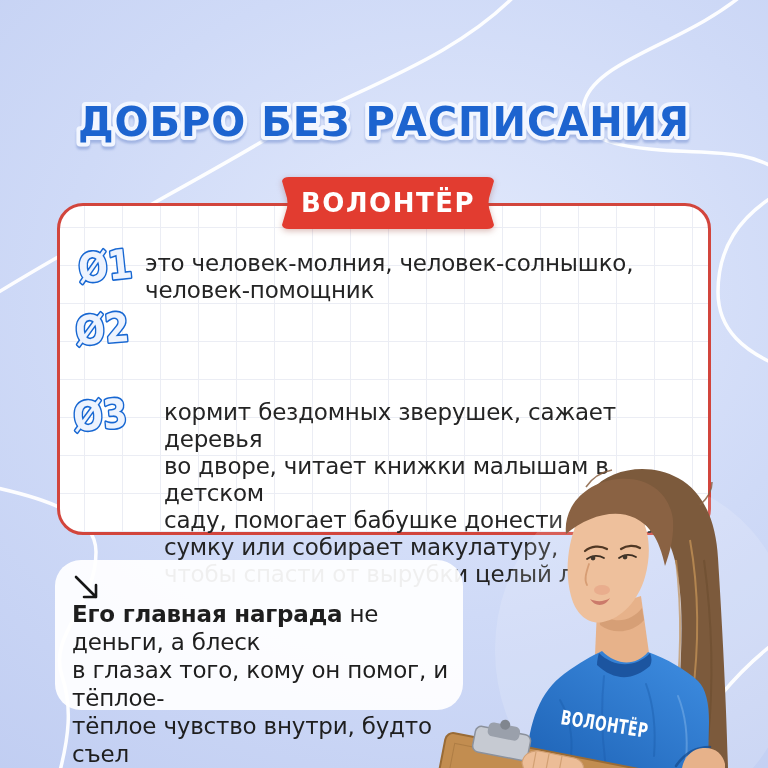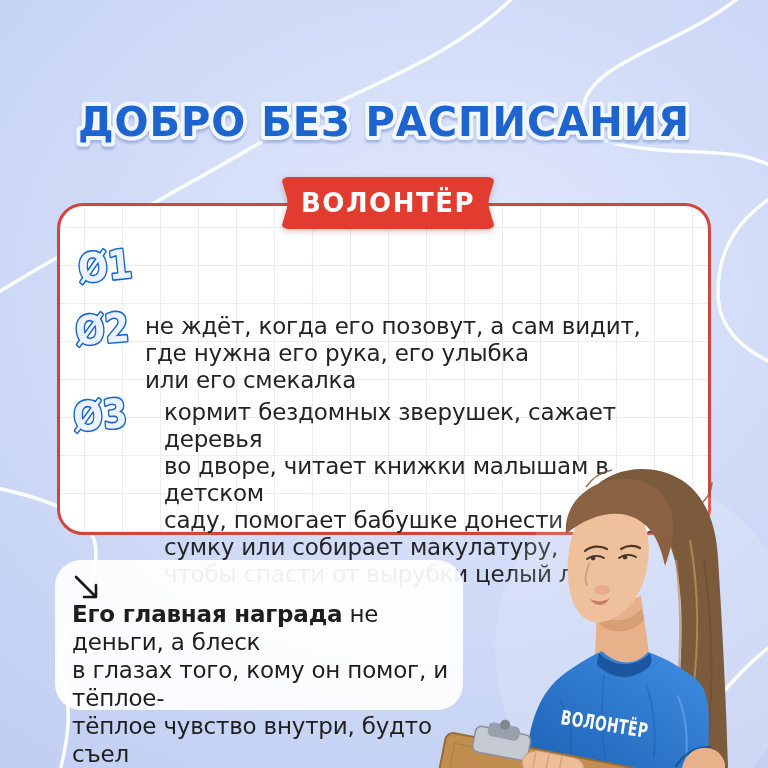--- a/index.html
+++ b/index.html
@@ -60,27 +60,26 @@
   </svg>
 
   <svg class="title-svg" width="768" height="64" viewBox="0 0 768 64">
     <text class="title-text" x="384" y="46" text-anchor="middle" fill="#1d64cf" stroke="#f2f6ff" stroke-width="8" paint-order="stroke" stroke-linejoin="round">ДОБРО БЕЗ РАСПИСАНИЯ</text>
   </svg>
 
   <section class="card">
     <svg id="num1" class="num" width="70" height="58" viewBox="0 0 70 58">
       <text x="35" y="44" text-anchor="middle" textLength="54" lengthAdjust="spacingAndGlyphs" transform="rotate(-6 35 29)">Ø1</text>
     </svg>
+    <p id="text1" class="item-text">это человек-молния, человек-солнышко,
+человек-помощник</p>
 
     <svg id="num2" class="num" width="70" height="58" viewBox="0 0 70 58">
       <text x="35" y="44" text-anchor="middle" textLength="54" lengthAdjust="spacingAndGlyphs" transform="rotate(-5 35 29)">Ø2</text>
     </svg>
-    <p id="text2" class="item-text">не ждёт, когда его позовут, а сам видит,
-где нужна его рука, его улыбка
-или его смекалка</p>
 
     <svg id="num3" class="num" width="70" height="58" viewBox="0 0 70 58">
       <text x="35" y="44" text-anchor="middle" textLength="54" lengthAdjust="spacingAndGlyphs" transform="rotate(-5 35 29)">Ø3</text>
     </svg>
     <p id="text3" class="item-text">кормит бездомных зверушек, сажает деревья
 во дворе, читает книжки малышам в детском
 саду, помогает бабушке донести тяжёлую
 сумку или собирает макулатуру,
 чтобы спасти от вырубки целый лес</p>
   </section>

